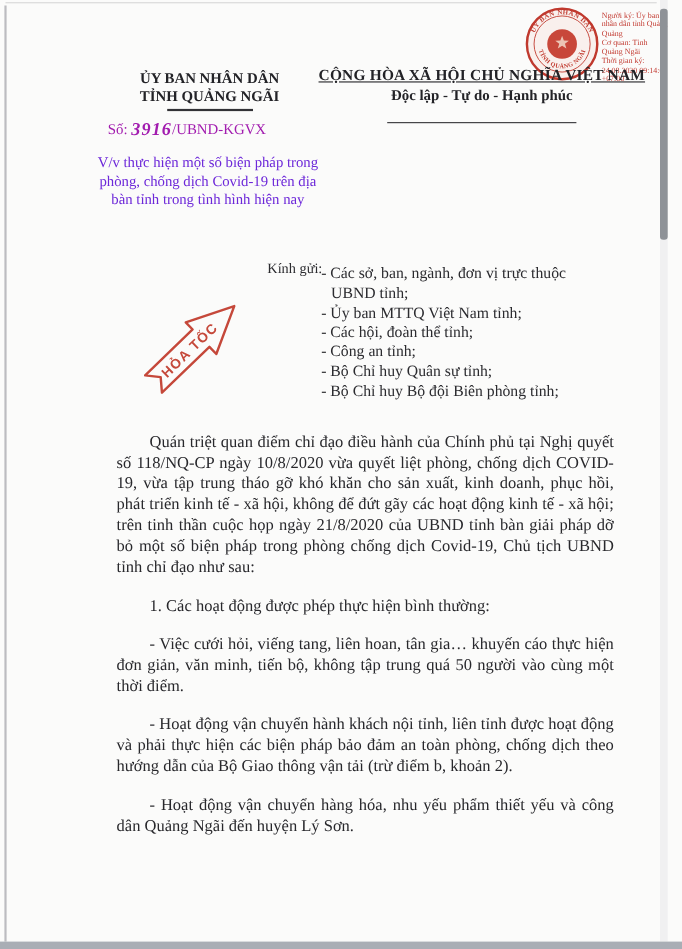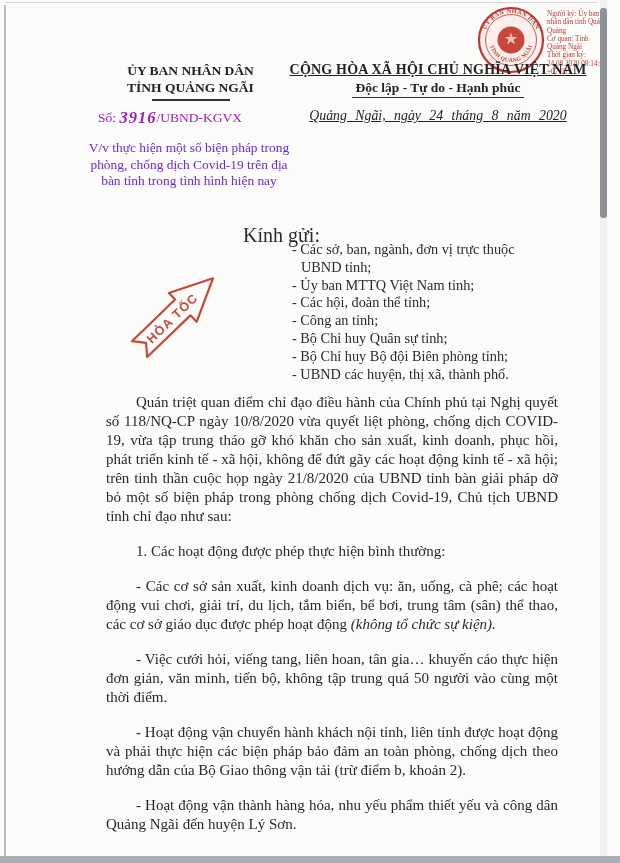--- a/index.html
+++ b/index.html
@@ -23,32 +23,32 @@
 
   .doc-number { position:absolute; left:98px; top:107px; font-size:13.5px; color:#a21caf; }
   .hand { font-style:italic; font-weight:bold; font-size:16.5px; letter-spacing:1px; position:relative; top:1px; }
 
   .subject { position:absolute; left:84px; top:140px; width:210px; text-align:center;
              font-size:13.4px; line-height:16.5px; color:#6d28d9; }
 
   
   .header-right { position:absolute; left:288px; top:62px; width:300px; text-align:center; color:#232327;text-decoration:underline; }
   .hr-line1 { font-weight:bold; font-size:14px; letter-spacing:0.2px; white-space:nowrap; }
-  .hr-line2 { font-weight:bold; font-size:13.5px; display:inline-block; padding:0 3px 1px;
+  .hr-line2 { font-weight:bold; font-size:13.5px; display:inline-block; padding:0 3px 16px;
               border-bottom:1.5px solid #323236; margin-top:1px; }
   .dateline { font-style:italic; font-size:13.8px; margin-top:10px; word-spacing:5px; white-space:nowrap; }
 
   
   .sig { position:absolute; left:547px; top:10px; width:70px;
          font-size:7.2px; line-height:8.3px; color:#c23a31; }
 
   .seal { position:absolute; left:476px; top:5px; width:70px; height:70px; }
 
   
-  .salutation { position:absolute; left:243px; top:224px; font-size:20px;text-align:right; }
+  .salutation { position:absolute; left:243px; top:236px; font-size:13px;text-align:right; }
   .recipients { position:absolute; left:292px; top:241px; width:260px;
                 font-size:14.3px; line-height:17.8px; }
   .recipient  { padding-left:9px; text-indent:-9px; }
 
   
   .stamp { position:absolute; left:126px; top:260px; width:102px; height:102px; }
 
   
   .body { position:absolute; left:106px; top:377px; width:452px;
           font-size:15px; line-height:19px; text-align:justify; color:#28282c; }
@@ -102,48 +102,45 @@
   <div class="doc-number">
     <span>Số:</span>
     <span class="hand">3916</span><span>/UBND-KGVX</span>
   </div>
 
   <div class="subject">V/v thực hiện một số biện pháp trong phòng, chống dịch Covid-19 trên địa bàn tỉnh trong tình hình hiện nay</div>
 
   <div class="header-right">
     <div class="hr-line1">CỘNG HÒA XÃ HỘI CHỦ NGHĨA VIỆT NAM</div>
     <div><span class="hr-line2">Độc lập - Tự do - Hạnh phúc</span></div>
-    <div class="dateline">Quảng Ngãi, ngày 24 tháng 8 năm 2020</div>
   </div>
 
   <div class="salutation">Kính gửi:</div>
   <div class="recipients">
     <div class="recipient">- Các sở, ban, ngành, đơn vị trực thuộc UBND tỉnh;</div>
     <div class="recipient">- Ủy ban MTTQ Việt Nam tỉnh;</div>
     <div class="recipient">- Các hội, đoàn thể tỉnh;</div>
     <div class="recipient">- Công an tỉnh;</div>
     <div class="recipient">- Bộ Chỉ huy Quân sự tỉnh;</div>
     <div class="recipient">- Bộ Chỉ huy Bộ đội Biên phòng tỉnh;</div>
-    <div class="recipient">- UBND các huyện, thị xã, thành phố.</div>
   </div>
 
   <div class="stamp">
     <svg viewBox="0 0 102 102" width="102" height="102">
       <g transform="translate(51,53) rotate(-44)">
         <polygon points="-52,-11 8,-11 8,-20 50,0 8,20 8,11 -52,11 -43,0" fill="none" stroke="#c5483a" stroke-width="2.2" stroke-linejoin="round"></polygon>
         <text x="-7" y="4.8" text-anchor="middle" font-size="12.5" font-weight="bold" fill="#c5483a" letter-spacing="1.2" font-family="Liberation Sans, sans-serif">HỎA TỐC</text>
       </g>
     </svg>
   </div>
 
   <div class="body">
     <p>Quán triệt quan điểm chỉ đạo điều hành của Chính phủ tại Nghị quyết số 118/NQ-CP ngày 10/8/2020 vừa quyết liệt phòng, chống dịch COVID-19, vừa tập trung tháo gỡ khó khăn cho sản xuất, kinh doanh, phục hồi, phát triển kinh tế - xã hội, không để đứt gãy các hoạt động kinh tế - xã hội; trên tinh thần cuộc họp ngày 21/8/2020 của UBND tỉnh bàn giải pháp dỡ bỏ một số biện pháp trong phòng chống dịch Covid-19, Chủ tịch UBND tỉnh chỉ đạo như sau:</p>
     <p>1. Các hoạt động được phép thực hiện bình thường:</p>
-    <p><span>- Các cơ sở sản xuất, kinh doanh dịch vụ: ăn, uống, cà phê; các hoạt động vui chơi, giải trí, du lịch, tắm biển, bể bơi, trung tâm (sân) thể thao, các cơ sở giáo dục được phép hoạt động </span><span class="italic">(không tổ chức sự kiện).</span></p>
     <p>- Việc cưới hỏi, viếng tang, liên hoan, tân gia… khuyến cáo thực hiện đơn giản, văn minh, tiến bộ, không tập trung quá 50 người vào cùng một thời điểm.</p>
     <p>- Hoạt động vận chuyển hành khách nội tỉnh, liên tỉnh được hoạt động và phải thực hiện các biện pháp bảo đảm an toàn phòng, chống dịch theo hướng dẫn của Bộ Giao thông vận tải (trừ điểm b, khoản 2).</p>
-    <p>- Hoạt động vận thành hàng hóa, nhu yếu phẩm thiết yếu và công dân Quảng Ngãi đến huyện Lý Sơn.</p>
+    <p>- Hoạt động vận chuyển hàng hóa, nhu yếu phẩm thiết yếu và công dân Quảng Ngãi đến huyện Lý Sơn.</p>
   </div>
 
   <div class="scroll-track"></div>
   <div class="scroll-thumb"></div>
   <div class="edge-bottom"></div>
 </div>
 
 </body></html>

